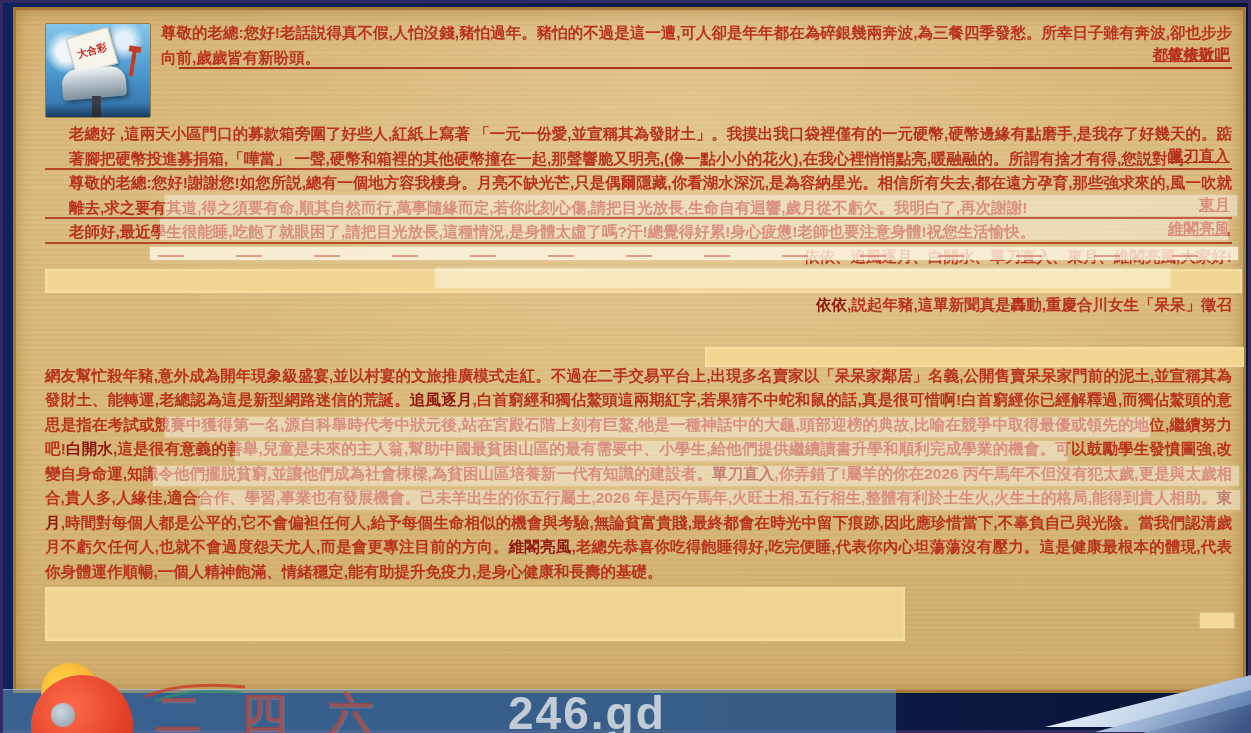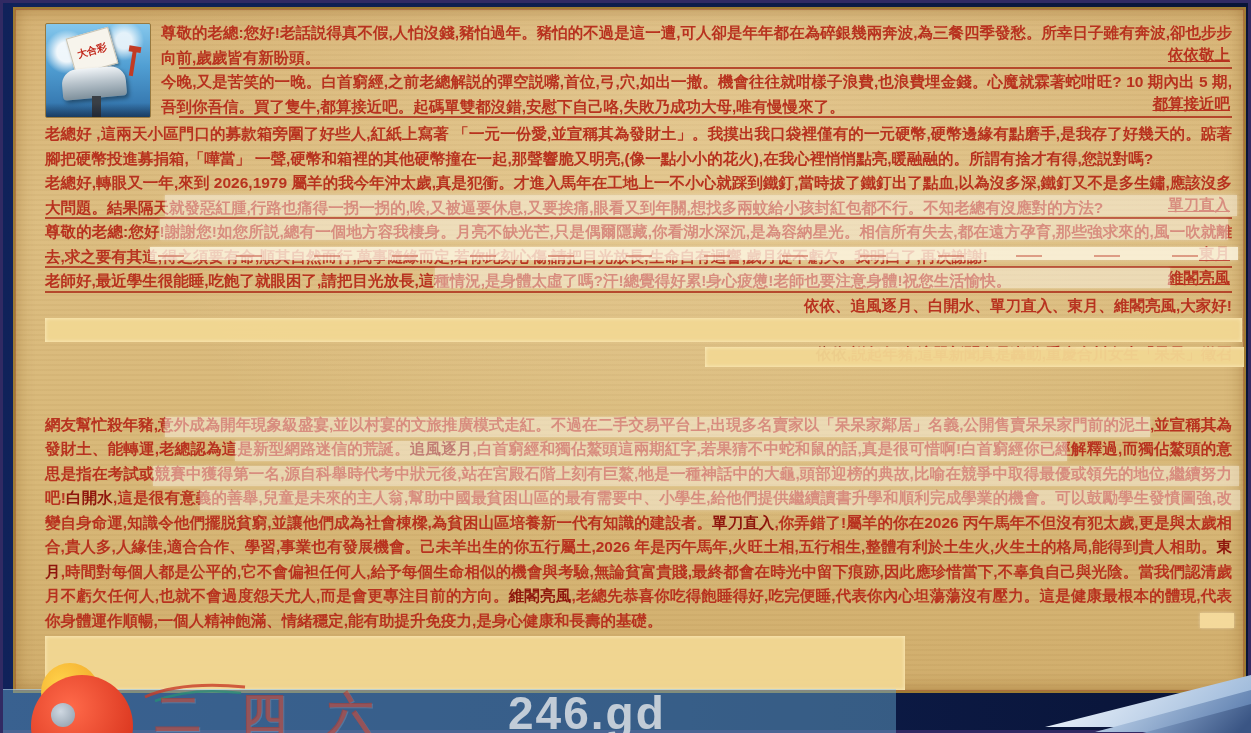--- a/index.html
+++ b/index.html
@@ -37,21 +37,21 @@
     font-size:10px;font-weight:800;color:#c2281c;box-shadow:1px 2px 3px rgba(0,0,0,0.35);}
   .mb-box{position:absolute;left:16px;top:44px;width:64px;height:30px;border-radius:15px 15px 4px 4px;
     background:linear-gradient(180deg,#eff3f6 0%,#b9c4cc 45%,#7e909c 100%);transform:rotate(-5deg);
     box-shadow:2px 3px 4px rgba(0,0,0,0.4);}
   .mb-flag{position:absolute;right:15px;top:24px;width:4px;height:28px;background:#c23b24;transform:rotate(9deg);}
   .mb-flag:before{content:"";position:absolute;top:-2px;left:-4px;width:12px;height:6px;background:#c23b24;}
   .mb-post{position:absolute;left:46px;top:72px;width:9px;height:22px;background:#3a3f45;}
   .mb-shadow{position:absolute;left:0;bottom:0;width:100%;height:14px;background:linear-gradient(0deg,rgba(10,20,40,0.55),rgba(0,0,0,0));}
 
   
-  .letter{position:relative;text-align:justify;}
+  .letter{position:relative;text-align:justify;padding-left:24px;}
   .letter.clr{clear:left;}
   .sigline{position:absolute;left:0;right:0;bottom:1px;height:24.5px;
     border-bottom:2px solid rgba(171,42,23,0.8);
     display:flex;align-items:flex-end;justify-content:flex-end;text-decoration:underline;}
   .sigline.ind{left:134px;}
   .sig{padding:0 2px 0 0;}
 
   .greeting{text-align:right;}
   .band{background:rgba(241,215,146,0.95);box-shadow:inset 0 0 4px rgba(255,245,210,0.8);}
   .band-main{height:24px;margin-right:-10px;}
@@ -113,25 +113,25 @@
               <span>大合彩</span>
             </div>
           <div class="mb-box"></div>
           <div class="mb-flag"></div>
           <div class="mb-post"></div>
           <div class="mb-shadow"></div>
         </div>
       <div class="letter"><span>尊敬的老總:您好!老話説得真不假,人怕沒錢,豬怕過年。豬怕的不過是這一遭,可人卻是年年都在為碎銀幾兩奔波,為三餐四季發愁。所幸日子雖有奔波,卻也步步向前,歲歲皆有新盼頭。</span><div class="sigline ind">
               <span class="sig">依依敬上</span>
             </div></div>
-          <div class="letter"><span>今晚,又是苦笑的一晚。白首窮經,之前老總解説的彈空説嘴,首位,弓,穴,如出一撤。機會往往就咁樣子浪費,也浪費埋金錢。心魔就霖著蛇咁旺? 10 期內出 5 期,吾到你吾信。買了隻牛,都算接近吧。起碼單雙都沒錯,安慰下自己咯,失敗乃成功大母,唯有慢慢來了。</span><div class="sigline ind">
+          <div class="letter"><div class="sigline ind">
               <span class="sig">都算接近吧</span>
             </div></div>
           <div class="letter clr"><span>老總好 ,這兩天小區門口的募款箱旁圍了好些人,紅紙上寫著 「一元一份愛,並宣稱其為發財土」。我摸出我口袋裡僅有的一元硬幣,硬幣邊緣有點磨手,是我存了好幾天的。踮著腳把硬幣投進募捐箱,「嘩當」 一聲,硬幣和箱裡的其他硬幣撞在一起,那聲響脆又明亮,(像一點小小的花火),在我心裡悄悄點亮,暖融融的。所謂有捨才有得,您説對嗎?</span></div>
-          <div class="letter clr"><span>老總好,轉眼又一年,來到 2026,1979 屬羊的我今年沖太歲,真是犯衝。才進入馬年在工地上一不小心就踩到鐵釘,當時拔了鐵釘出了點血,以為沒多深,鐵釘又不是多生鏽,應該沒多大問題。結果隔天就發惡紅腫,行路也痛得一拐一拐的,唉,又被逼要休息,又要挨痛,眼看又到年關,想找多兩蚊給小孩封紅包都不行。不知老總有沒應對的方法?</span><div class="sigline">
+          <div class="letter clr"><div class="sigline">
               <span class="sig">單刀直入</span>
             </div></div>
           <div class="letter clr"><span>尊敬的老總:您好!謝謝您!如您所説,總有一個地方容我棲身。月亮不缺光芒,只是偶爾隱藏,你看湖水深沉,是為容納星光。相信所有失去,都在遠方孕育,那些強求來的,風一吹就離去,求之要有其道,得之須要有命,順其自然而行,萬事隨緣而定,若你此刻心傷,請把目光放長,生命自有迴響,歲月從不虧欠。我明白了,再次謝謝!</span><div class="sigline">
               <span class="sig">東月</span>
             </div></div>
           <div class="letter clr"><span>老師好,最近學生很能睡,吃飽了就眼困了,請把目光放長,這種情況,是身體太虛了嗎?汗!總覺得好累!身心疲憊!老師也要注意身體!祝您生活愉快。</span><div class="sigline">
               <span class="sig">維閣亮風</span>
             </div></div>
         </div>
 

